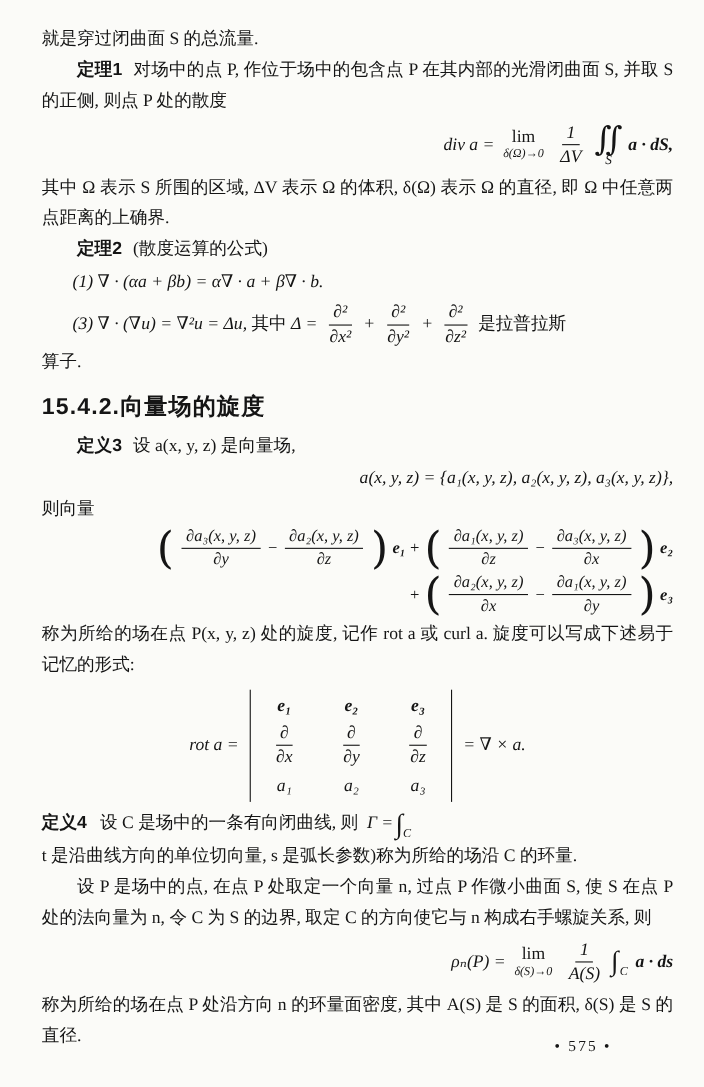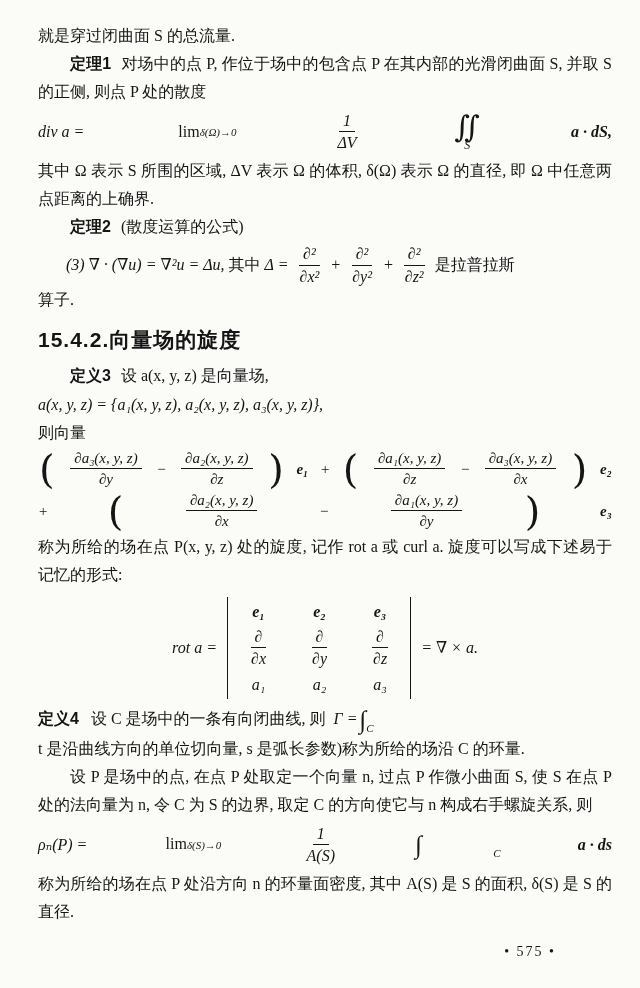--- a/index.html
+++ b/index.html
@@ -15,28 +15,28 @@
     overflow: hidden;
     position: relative;
   }
   .para { text-align: justify; margin: 0; }
   .indent { text-indent: 2em; }
   .blabel { font-weight: bold; margin-right: 10px; font-family: "Liberation Sans", sans-serif; }
   .mi { font-style: italic; }
   .vec { font-weight: bold; font-style: italic; }
 
   .formula {
-    display: flex; align-items: center; justify-content: space-between;
+    display: flex; align-items: center; justify-content: flex-end;
     gap: 3px; margin: 5px 0; font-style: italic; line-height: 1.2;
   }
   .frac { display: inline-flex; flex-direction: column; align-items: center; margin: 0 3px; line-height: 1.2; }
   .frac .num { padding: 0 4px 1px; border-bottom: 1.2px solid #151515; white-space: nowrap; }
   .frac .den { padding: 1px 4px 0; white-space: nowrap; }
 
-  .lim { display: inline-flex; flex-direction: row; align-items: center; line-height: 1; margin: 0 5px; }
+  .lim { display: inline-flex; flex-direction: column; align-items: center; line-height: 1; margin: 0 5px; }
   .lim .w { font-style: normal; }
   .lim .s { font-size: 11px; margin-top: 2px; font-style: italic; }
 
   .iint-wrap { display: inline-flex; flex-direction: column; align-items: center; line-height: 1; margin: 0 2px; }
   .iint { font-size: 30px; font-style: normal; }
   .iint-sub { font-size: 12px; margin-top: -3px; }
 
   .int { font-size: 25px; font-style: normal; position: relative; top: 1px; }
   .int-sub { font-size: 11px; position: relative; top: 9px; left: -2px; margin-right: 2px; }
 
@@ -83,20 +83,21 @@
     <span class="iint-sub">S</span>
   </span>
   <span class="vec">a · dS,</span>
 </div>
 
 <p class="para">其中 Ω 表示 S 所围的区域, ΔV 表示 Ω 的体积, δ(Ω) 表示 Ω 的直径, 即 Ω 中任意两点距离的上确界.</p>
 
 <p class="para indent"><b class="blabel">定理2</b><span>(散度运算的公式)</span></p>
 
 <div class="items" style="padding-left: 28px;">
+  <p class="para mi">(1) ∇ · (αa + βb) = α∇ · a + β∇ · b.</p>
   <div class="item3-row">
     <span class="mi">(3) ∇ · (∇u) = ∇²u = Δu,</span>
     <span>其中</span>
     <span class="mi">Δ =</span>
     <span class="frac mi">
       <span class="num">∂²</span>
       <span class="den">∂x²</span>
     </span>
     <span class="mi">+</span>
     <span class="frac mi">

